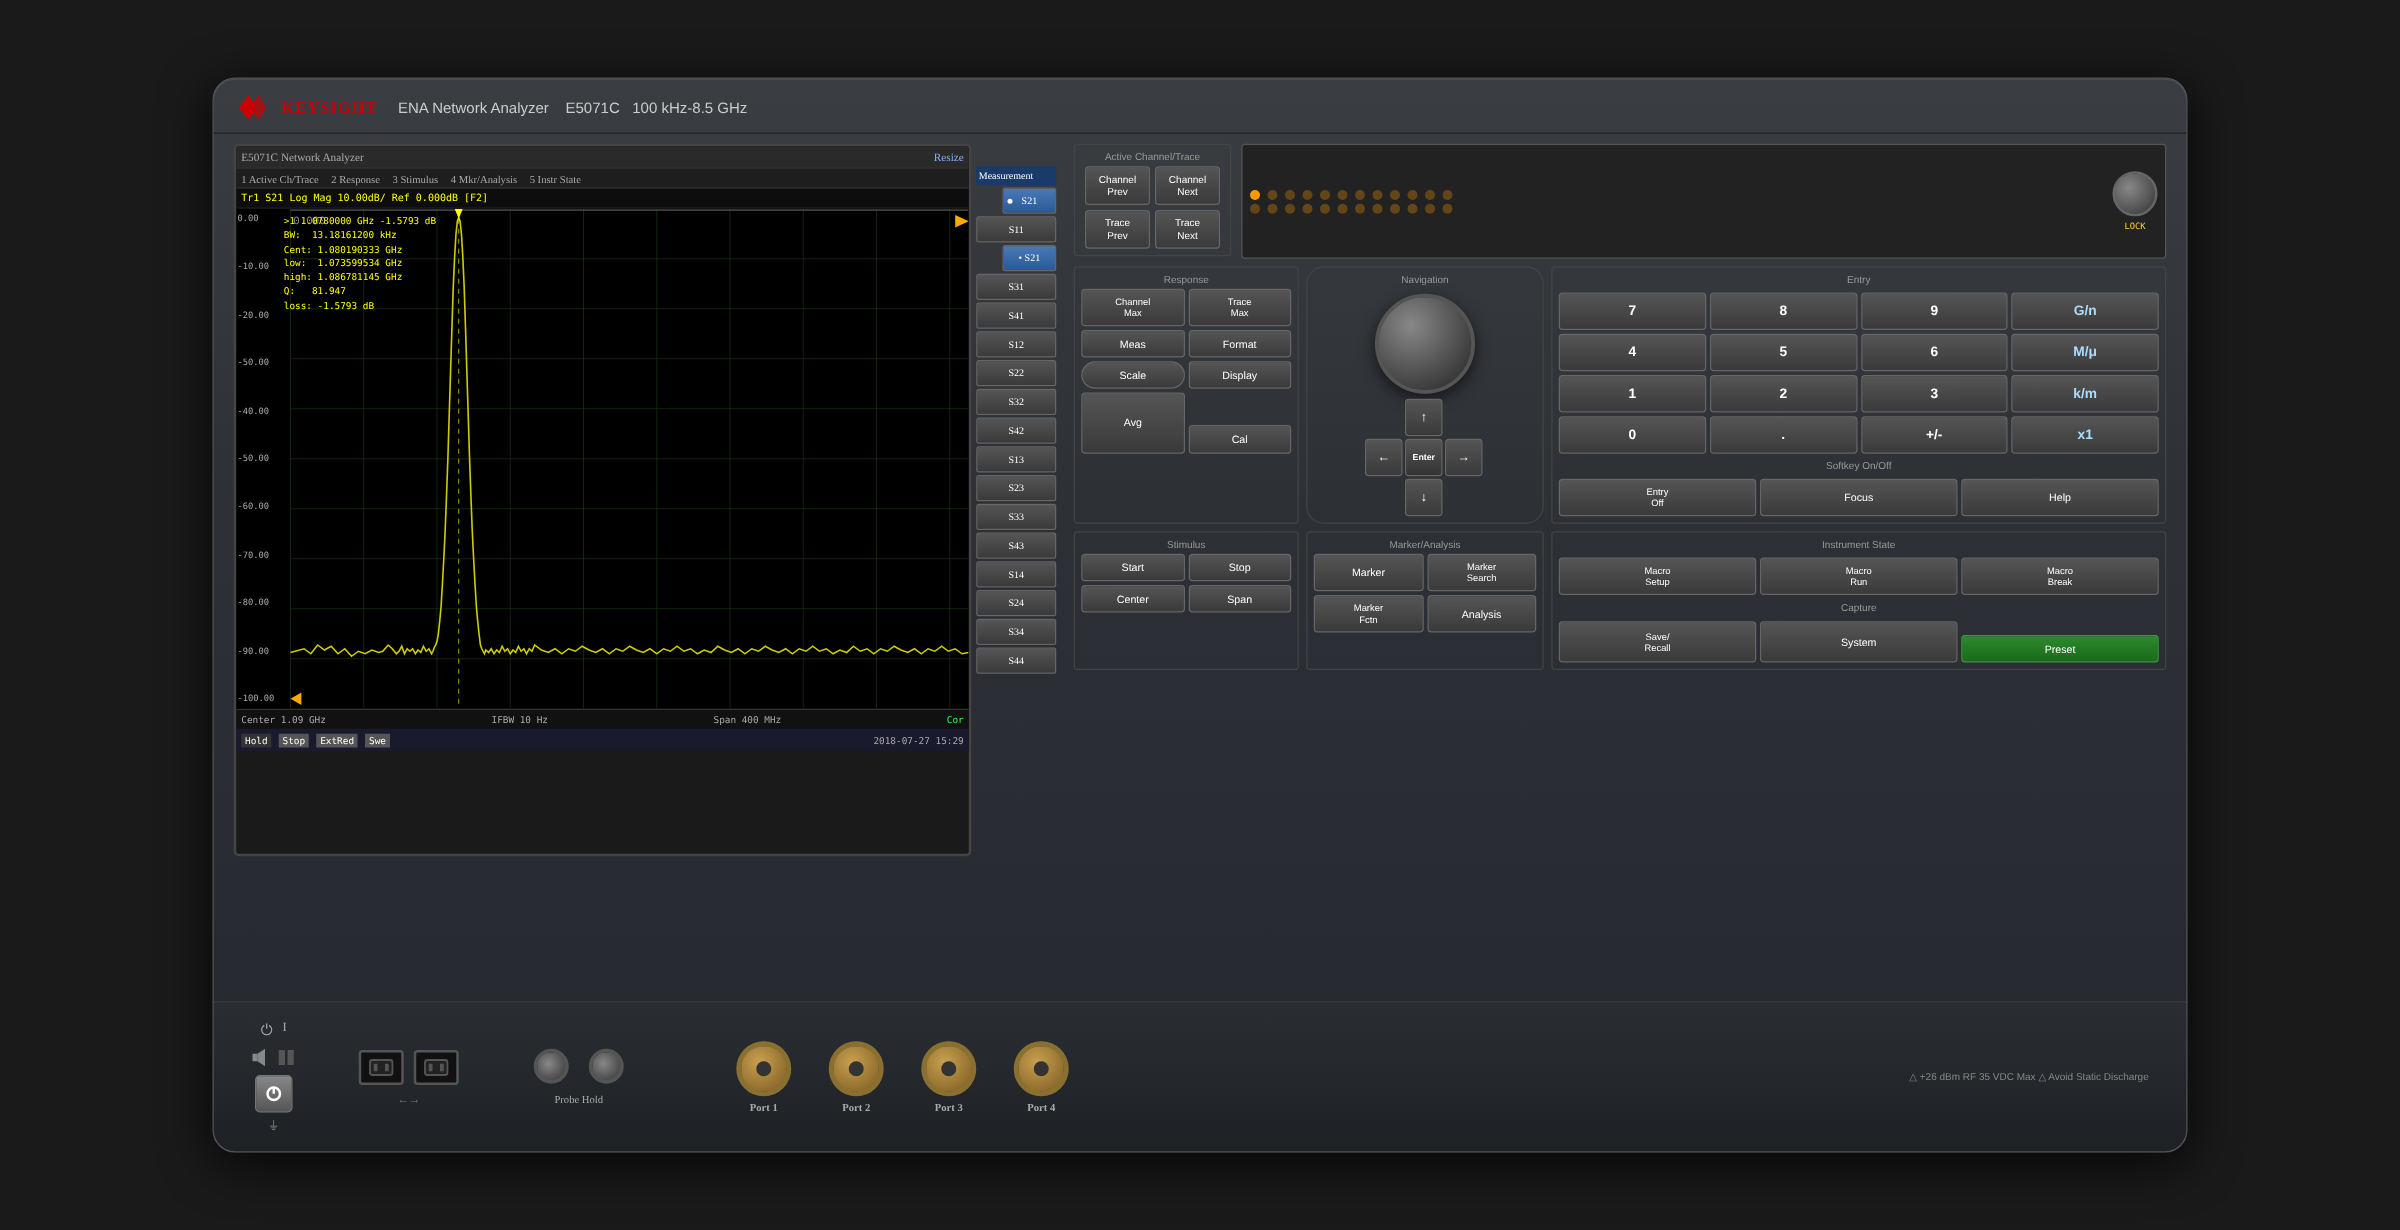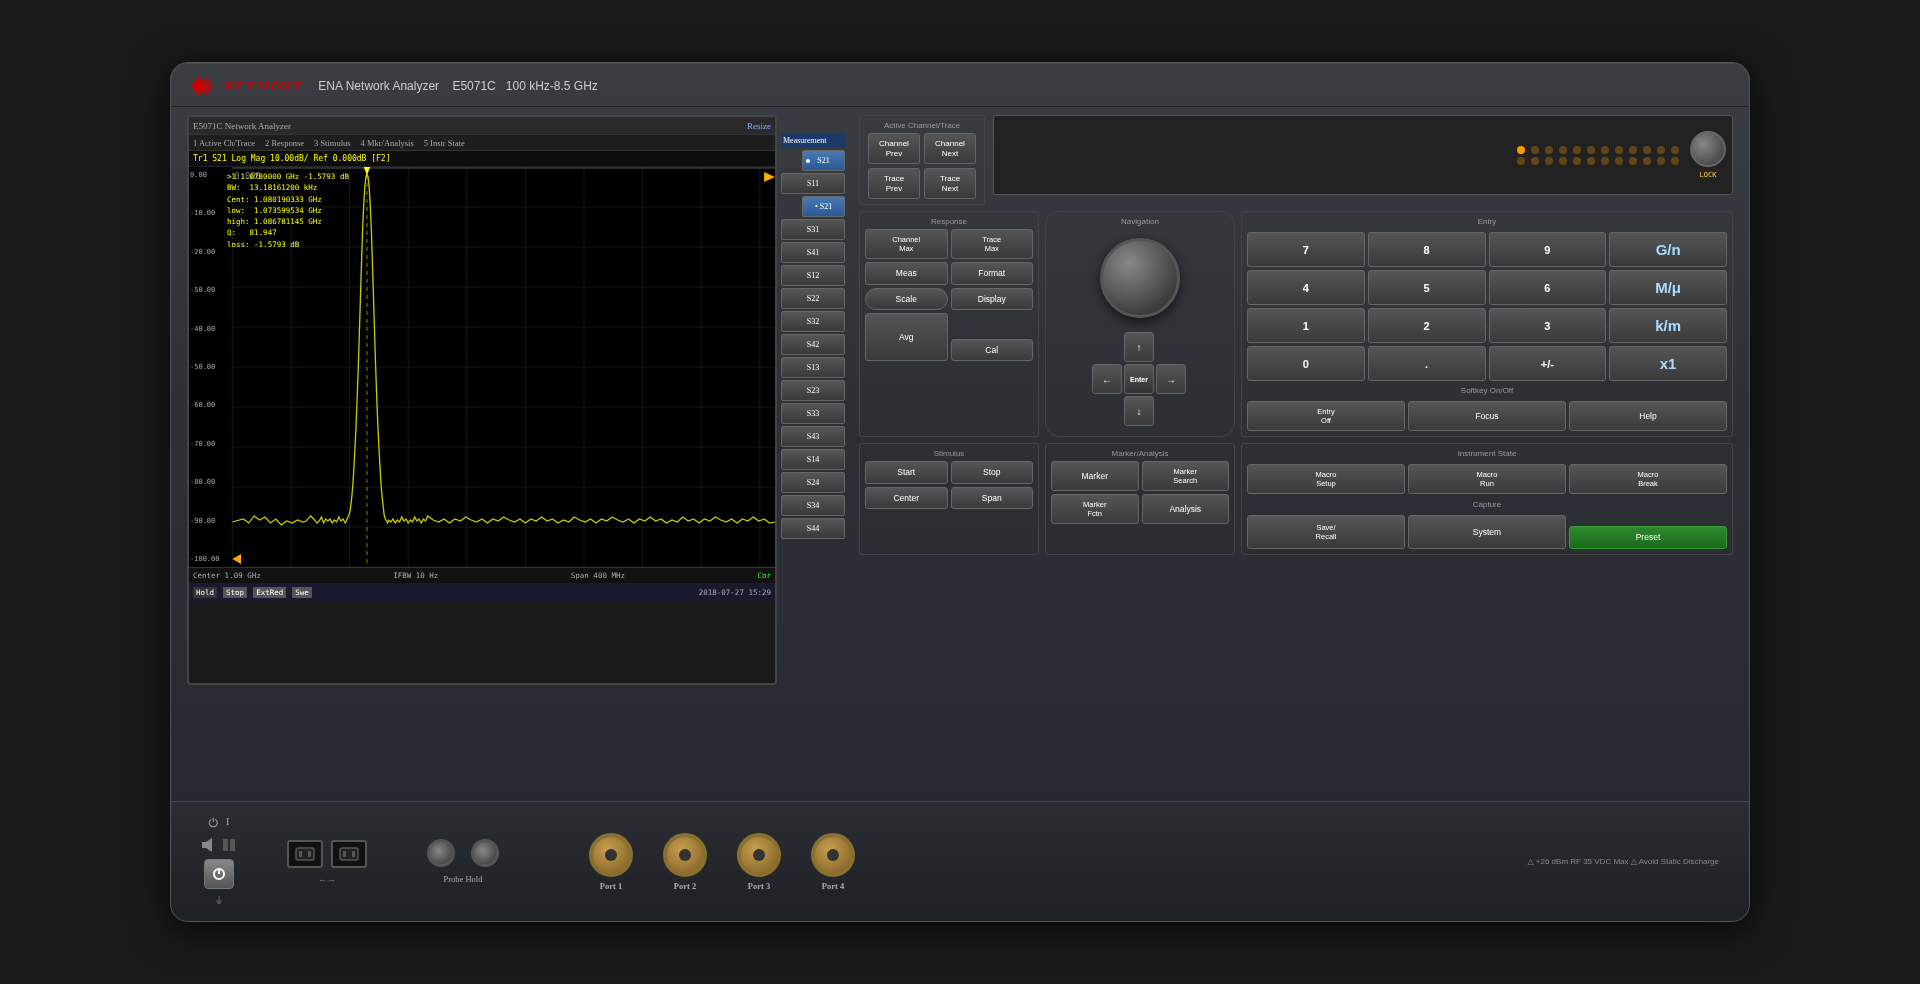--- a/index.html
+++ b/index.html
@@ -319,21 +319,21 @@
       border-radius: 3px;
       font-size: 11px;
       font-weight: bold;
       text-align: center;
       padding: 8px 2px;
       cursor: pointer;
       font-family: Arial, sans-serif;
     }
 
     .key-btn.unit {
-      font-size: 15px;
+      font-size: 11px;
       color: #aaddff;
     }
 
     .btn-row {
       display: flex;
       gap: 4px;
       margin-bottom: 4px;
     }
 
     .sub-section-label {
@@ -640,21 +640,21 @@
                 <button class="control-btn" style="font-size:8px; min-width:52px; white-space:pre-line;">Trace
 Prev</button>
                 <button class="control-btn" style="font-size:8px; min-width:52px; white-space:pre-line;">Trace
 Next</button>
               </div>
             </div>
           </div>
         </div>
 
         <div style="flex:1; display:flex; flex-direction:column; gap:4px;">
-          <div style="background:#222; border:1px solid #555; border-radius:3px; padding:6px; display:flex; align-items:center; justify-content:flex-end; height:80px;">
+          <div style="background:#222; border:1px solid #555; border-radius:3px; padding:6px; display:flex; align-items:center; justify-content:space-between; height:92px;">
 
             <div style="display:grid; grid-template-columns: repeat(12, 11px); gap:3px;">
 
               <div style="width:8px;height:8px;border-radius:50%;background:#ff9900;"></div>
               <div style="width:8px;height:8px;border-radius:50%;background:#ff9900;opacity:0.3;"></div>
               <div style="width:8px;height:8px;border-radius:50%;background:#ff9900;opacity:0.3;"></div>
               <div style="width:8px;height:8px;border-radius:50%;background:#ff9900;opacity:0.3;"></div>
               <div style="width:8px;height:8px;border-radius:50%;background:#ff9900;opacity:0.3;"></div>
               <div style="width:8px;height:8px;border-radius:50%;background:#ff9900;opacity:0.3;"></div>
               <div style="width:8px;height:8px;border-radius:50%;background:#ff9900;opacity:0.3;"></div>

